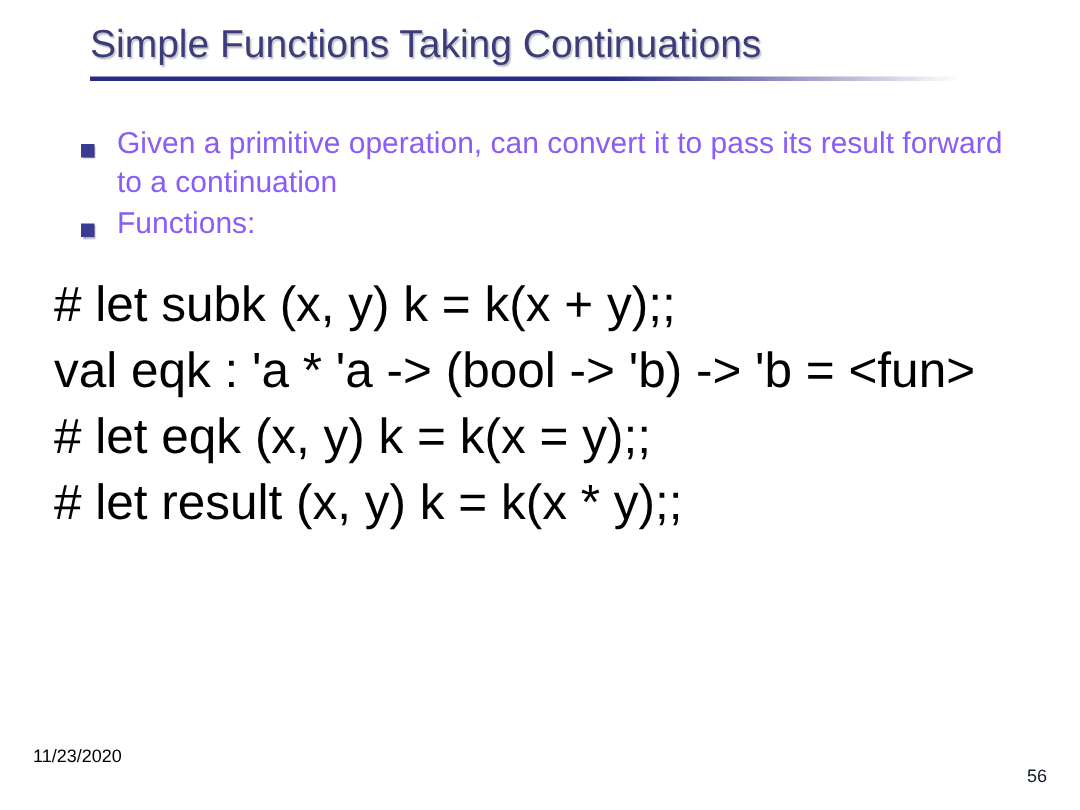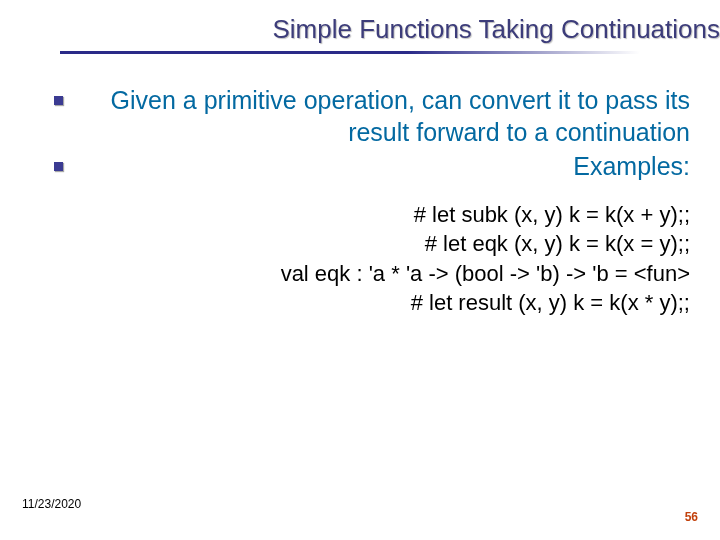--- a/index.html
+++ b/index.html
@@ -1,15 +1,15 @@
 <!DOCTYPE html>
 <html><head>
 <meta charset="utf-8">
 <style>
-  * { margin: 0; padding: 0; box-sizing: border-box; text-align: right; }
+  * { margin: 0; padding: 0; box-sizing: border-box; }
   html, body { width: 720px; height: 540px; overflow: hidden; }
   body {
     background: #fff;
     font-family: Verdana, Arial, sans-serif;
     position: relative;
   }
   .slide {
     width: 720px;
     height: 540px;
     position: relative;
@@ -34,82 +34,81 @@
   .content {
     padding: 30px 30px 0 36px;
   }
   .bullets {
     list-style: none;
     padding-left: 18px;
     margin-bottom: 18px;
   }
   .bullets li {
     position: relative;
-    font-size: 25px;
+    font-size: 20px;
     line-height: 1.28;
-    color: #0369a1;
+    color: #8b5cf6;
     padding-left: 24px;
     margin-bottom: 2px;
   }
   .bullets li::before {
     content: "";
     position: absolute;
     left: 0;
     top: 12px;
     width: 9px;
     height: 9px;
     background: #3b3b92;
     box-shadow: 1px 1px 1px rgba(0,0,0,0.35);
   }
   .code-block {
     padding-left: 0;
   }
   .code-line {
-    font-size: 22px;
+    font-size: 33px;
     line-height: 1.34;
     color: #000;
     white-space: pre;
     font-family: Verdana, Arial, sans-serif;
   }
   .footer {
     position: absolute;
     left: 22px;
     bottom: 29px;
     font-size: 12px;
     color: #000;
   }
   .pagenum {
     position: absolute;
     right: 22px;
     bottom: 16px;
     font-size: 12px;
-    color: #c2410c;
-    font-weight: bold;
+    color: #0f172a;
   }
 </style>
 </head>
 <body>
 
 <div class="slide">
 
   <div class="title-wrap">
     <h1 class="title">Simple Functions Taking Continuations</h1>
   </div>
   <div class="title-underline"></div>
 
   <div class="content">
     <ul class="bullets">
       <li>Given a primitive operation, can convert it to pass its result forward to a continuation</li>
-      <li>Examples:</li>
+      <li>Functions:</li>
     </ul>
 
     <div class="code-block">
       <div class="code-line"># let subk (x, y) k = k(x + y);;</div>
+      <div class="code-line">val eqk : 'a * 'a -&gt; (bool -&gt; 'b) -&gt; 'b = &lt;fun&gt;</div>
       <div class="code-line"># let eqk (x, y) k = k(x = y);;</div>
-      <div class="code-line">val eqk : 'a * 'a -&gt; (bool -&gt; 'b) -&gt; 'b = &lt;fun&gt;</div>
       <div class="code-line"># let result (x, y) k = k(x * y);;</div>
     </div>
   </div>
 
   <div class="footer">11/23/2020</div>
   <div class="pagenum">56</div>
 
 </div>
 
 </body></html>

